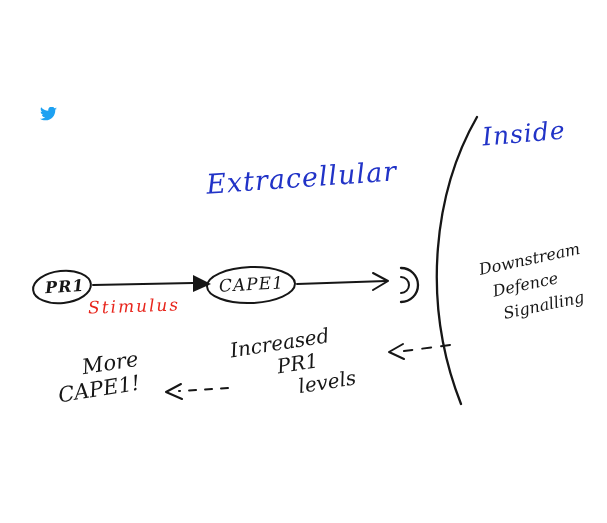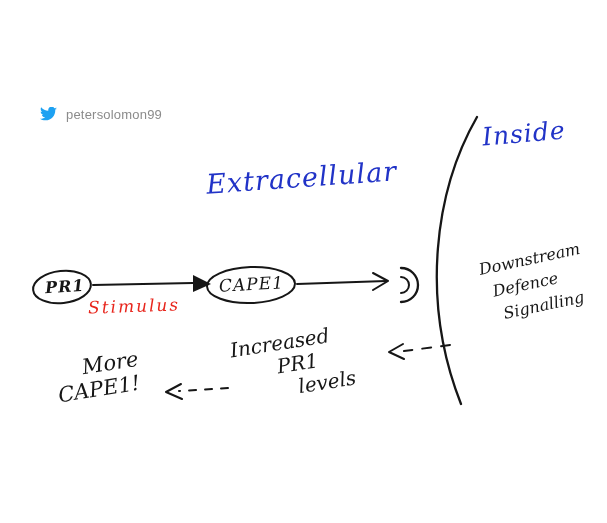--- a/index.html
+++ b/index.html
@@ -88,21 +88,20 @@
 </style>
 </head>
 <body>
 
 <div class="canvas">
 
   <div class="attribution">
     <svg width="17" height="15" viewBox="0 0 24 21" aria-hidden="true">
       <path fill="#1da1f2" d="M23.954 2.569c-.885.389-1.83.654-2.825.775 1.014-.611 1.794-1.574 2.163-2.723-.951.555-2.005.959-3.127 1.184C19.269-.154 17.992-.754 16.574-.754c-2.717 0-4.92 2.203-4.92 4.917 0 .39.045.765.127 1.124C7.691 5.094 4.066 3.13 1.64.161c-.427.722-.666 1.561-.666 2.475 0 1.71.87 3.213 2.188 4.096-.807-.026-1.566-.248-2.228-.616v.061c0 2.385 1.693 4.374 3.946 4.827-.413.111-.849.171-1.296.171-.314 0-.615-.03-.916-.086.631 1.953 2.445 3.377 4.604 3.417-1.68 1.319-3.809 2.105-6.102 2.105-.39 0-.779-.023-1.17-.067 2.189 1.394 4.768 2.209 7.557 2.209 9.054 0 13.999-7.496 13.999-13.986 0-.209 0-.42-.015-.63.961-.689 1.8-1.56 2.46-2.548l-.047-.02z"></path>
     </svg>
-    <span class="handle">petersolomon99</span>
   </div>
 
   <svg class="shapes" viewBox="0 0 607 523" aria-hidden="true">
 
     <path d="M 477 117 C 435 190 420 300 461 404" fill="none" stroke="#161616" stroke-width="2.3" stroke-linecap="round"></path>
 
     <ellipse cx="62" cy="287" rx="29" ry="16" fill="none" stroke="#161616" stroke-width="2" transform="rotate(-6 62 287)"></ellipse>
 
     <line x1="93" y1="285" x2="193" y2="283" stroke="#161616" stroke-width="2" stroke-linecap="round"></line>
     <polygon points="193,275 211,284 193,292" fill="#161616"></polygon>

